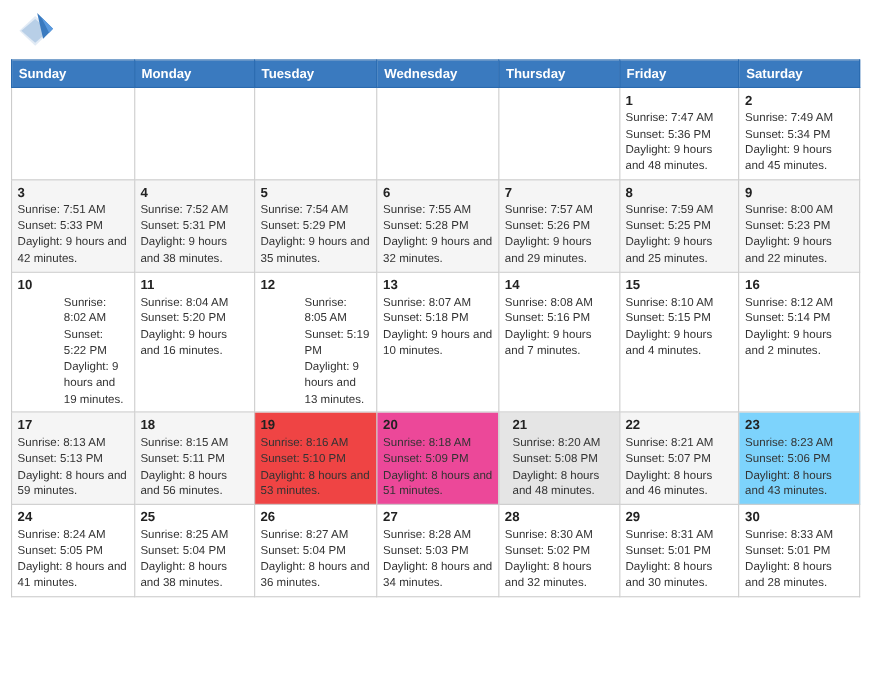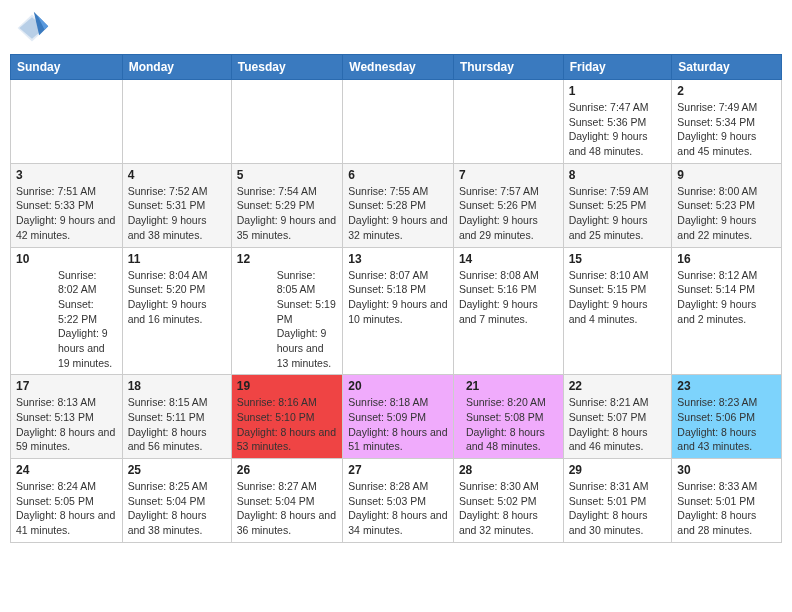--- a/index.html
+++ b/index.html
@@ -240,27 +240,27 @@
           <div class="day-info" style="white-space: pre-line;">Sunrise: 8:15 AM
 Sunset: 5:11 PM
 Daylight: 8 hours and 56 minutes.</div>
         </td>
         <td style="background: #ef4444;">
           <div class="day-number">19</div>
           <div class="day-info" style="white-space: pre-line;">Sunrise: 8:16 AM
 Sunset: 5:10 PM
 Daylight: 8 hours and 53 minutes.</div>
         </td>
-        <td style="background: #f0abfc;">
+        <td style="background: #ec4899;">
           <div class="day-number">20</div>
           <div class="day-info" style="white-space: pre-line;">Sunrise: 8:18 AM
 Sunset: 5:09 PM
 Daylight: 8 hours and 51 minutes.</div>
         </td>
-        <td style="background: #f0abfc; padding-left: 12px;">
+        <td style="background: #e5e5e5; padding-left: 12px;">
           <div class="day-number">21</div>
           <div class="day-info" style="white-space: pre-line;">Sunrise: 8:20 AM
 Sunset: 5:08 PM
 Daylight: 8 hours and 48 minutes.</div>
         </td>
         <td style="background: rgb(245, 245, 245);">
           <div class="day-number">22</div>
           <div class="day-info" style="white-space: pre-line;">Sunrise: 8:21 AM
 Sunset: 5:07 PM
 Daylight: 8 hours and 46 minutes.</div>

